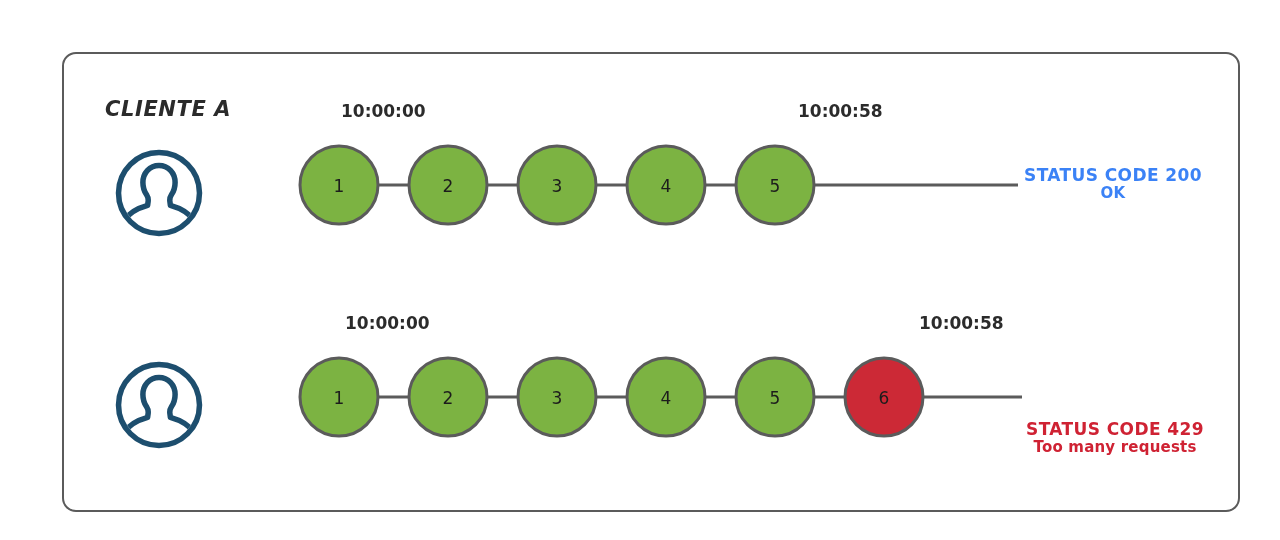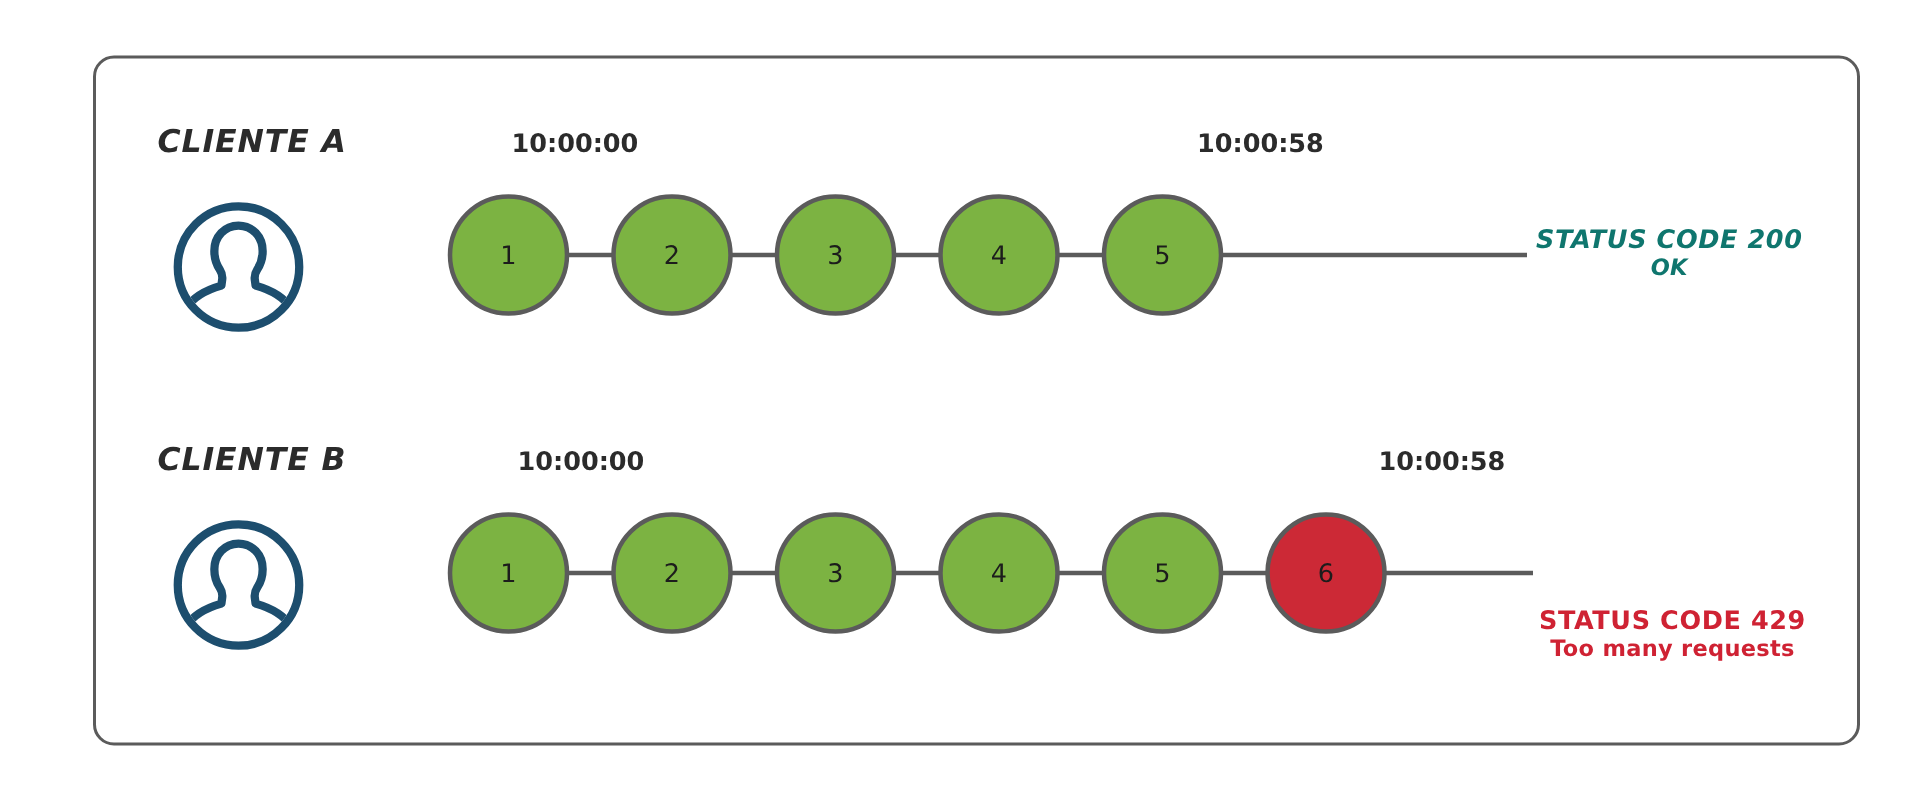--- a/index.html
+++ b/index.html
@@ -11,21 +11,21 @@
   body {
     width: 1280px;
     height: 540px;
     font-family: "DejaVu Sans", sans-serif;
     overflow: hidden;
     position: relative;
   }
 
   #canvas {
     position: absolute;
-    left: 0; top: 0;
+    left: 0; top: 15px;
     width: 1280px;
     height: 508px;
   }
 
   
   .frame {
     position: absolute;
     left: 62px;
     top: 37px;
     width: 1178px;
@@ -112,21 +112,21 @@
     font-weight: 600;
     letter-spacing: 0.4px;
     display: block;
   }
   .status .line2 {
     font-size: 15px;
     font-weight: 600;
     letter-spacing: 0.2px;
     display: block;
   }
-  .status-ok   { color: #0f766e; font-style: italic; }
+  .status-ok   { color: #3b82f6; }
   .status-err  { color: #cf2233; margin-top: 42px; }
 </style>
 </head>
 <body>
 
 <div id="canvas">
   <div class="frame"></div>
   <div id="rows-host">
       <div class="row row-a">
         <div class="client-label">CLIENTE A</div>
@@ -169,21 +169,20 @@
             <circle cx="775" cy="110" r="39" fill="#7cb342" stroke="#5b5b5b" stroke-width="3"></circle>
             <text x="775" y="111" class="node-num">5</text>
           </g>
         </svg>
         <div class="status status-ok" style="left: 1024px; top: 90px;">
           <span class="line1">STATUS CODE 200</span>
           <span class="line2">OK</span>
         </div>
       </div>
       <div class="row row-b">
-        <div class="client-label">CLIENTE B</div>
         <div class="avatar"><svg viewBox="0 0 100 100" width="92" height="92">
             <circle cx="50" cy="50" r="44" fill="none" stroke="#1d4e6e" stroke-width="6"></circle>
             <defs>
               <clipPath id="av-clip">
                 <circle cx="50" cy="50" r="41"></circle>
               </clipPath>
             </defs>
             <g clip-path="url(#av-clip)">
               <path d="M50 20 C60 20 67.5 28 67.5 38.5 C67.5 45 65.5 49 63.5 52 C62 54.3 61.5 56.5 61.8 59 L62.4 63.5 C73 66.5 83 72 88 80 L88 101 L12 101 L12 80 C17 72 27 66.5 37.6 63.5 L38.2 59 C38.5 56.5 38 54.3 36.5 52 C34.5 49 32.5 45 32.5 38.5 C32.5 28 40 20 50 20 Z" fill="none" stroke="#1d4e6e" stroke-width="6" stroke-linejoin="round" stroke-linecap="round"></path>
             </g>

